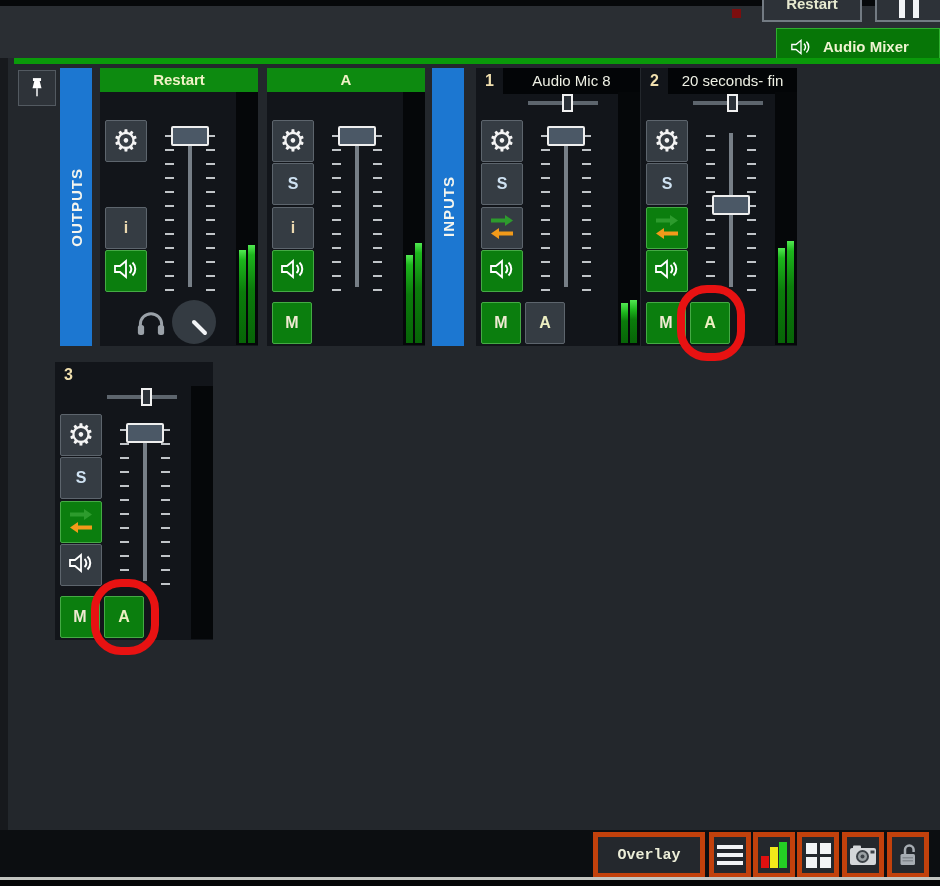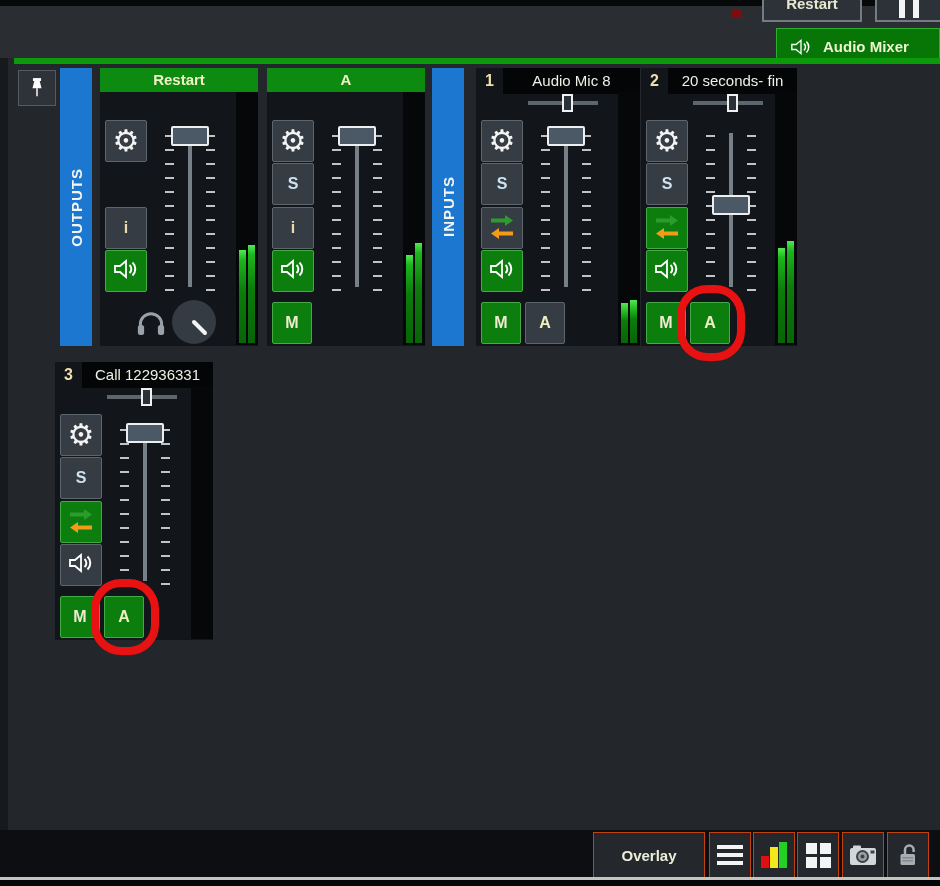--- a/index.html
+++ b/index.html
@@ -54,22 +54,22 @@
   .bal-track{position:absolute;height:4px;width:70px;background:#5d656d;top:33px;}
   .bal-handle{position:absolute;width:11px;height:18px;top:26px;background:#2b3138;border:2px solid #f0f0f0;
       box-sizing:border-box;}
   .bottom-row{position:absolute;top:234px;height:42px;left:0;right:0;}
   .ma-btn{position:absolute;top:0;width:40px;height:42px;}
   .ring{position:absolute;width:68px;height:76px;border:8px solid #e81212;border-radius:30px;
       box-sizing:border-box;pointer-events:none;}
   .knob{position:absolute;width:44px;height:44px;border-radius:50%;background:#343b42;}
   
   #toolbar{left:0;top:830px;width:940px;height:47px;background:#0c0e11;}
-  .tb-btn{position:absolute;top:2px;height:46px;background:#24282d;border:1px solid #c2410c;
-      box-sizing:border-box;display:flex;align-items:center;justify-content:center;}
+  .tb-btn{position:absolute;top:2px;height:46px;background:#24282d;border:5px solid #c2410c;
+      box-sizing:border-box;display:flex;align-items:center;justify-content:center;font-family:Liberation Mono, monospace;}
   #overlay-btn{left:593px;width:112px;color:#eceed8;font-weight:bold;font-size:15px;}
   #menu-btn{left:709px;width:42px;}
   #levels-btn{left:753px;width:42px;}
   #multiview-btn{left:797px;width:42px;}
   #snapshot-btn{left:842px;width:42px;}
   #lock-btn{left:887px;width:42px;}
   .hamburger{display:flex;flex-direction:column;gap:4px;}
   .hamburger div{width:26px;height:4px;background:#f2f4f6;}
   .chartbars{display:flex;align-items:flex-end;gap:1px;height:26px;}
   .gridsq{display:grid;grid-template-columns:11px 11px;grid-template-rows:11px 11px;gap:3px;}
@@ -354,21 +354,20 @@
               <span class="lt-m">M</span>
             </div>
             <div class="ch-btn ma-btn green" style="left: 49px;">
               <span class="lt-a">A</span>
             </div>
           </div>
           <div class="ring" style="left: 36px; top: 217px;"></div>
         </div>
         <div class="strip" style="left: 47px; top: 304px; width: 158px;">
           <div class="num-cell">3</div>
-          <div class="title-box">Call 122936331</div>
           <div class="vu-well" style="left: 136px;"></div>
           <div class="bal-track" style="left: 52px;"></div>
           <div class="bal-handle" style="left: 86px;"></div>
           <div class="ch-btn" style="top: 52px;">
             <span class="glyph-gear">⚙</span>
           </div>
           <div class="ch-btn" style="top: 95px;">
             <span class="lt-s">S</span>
           </div>
           <div class="ch-btn green" style="top: 139px;">

